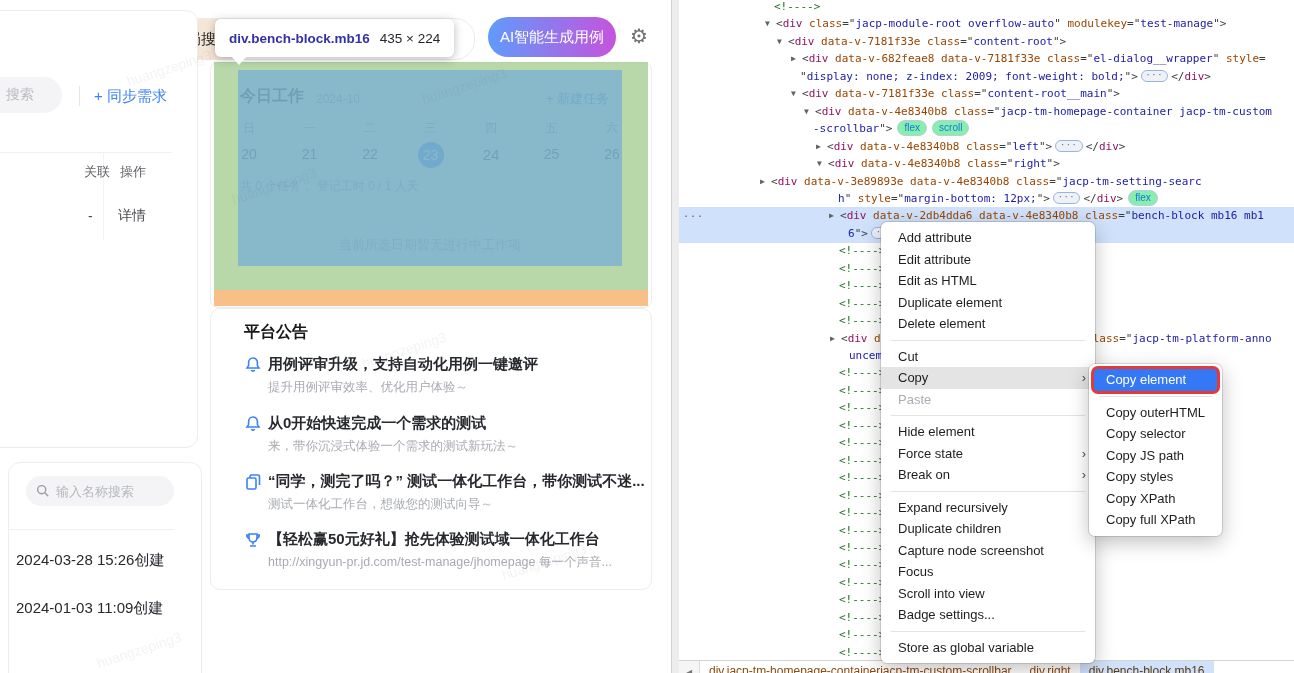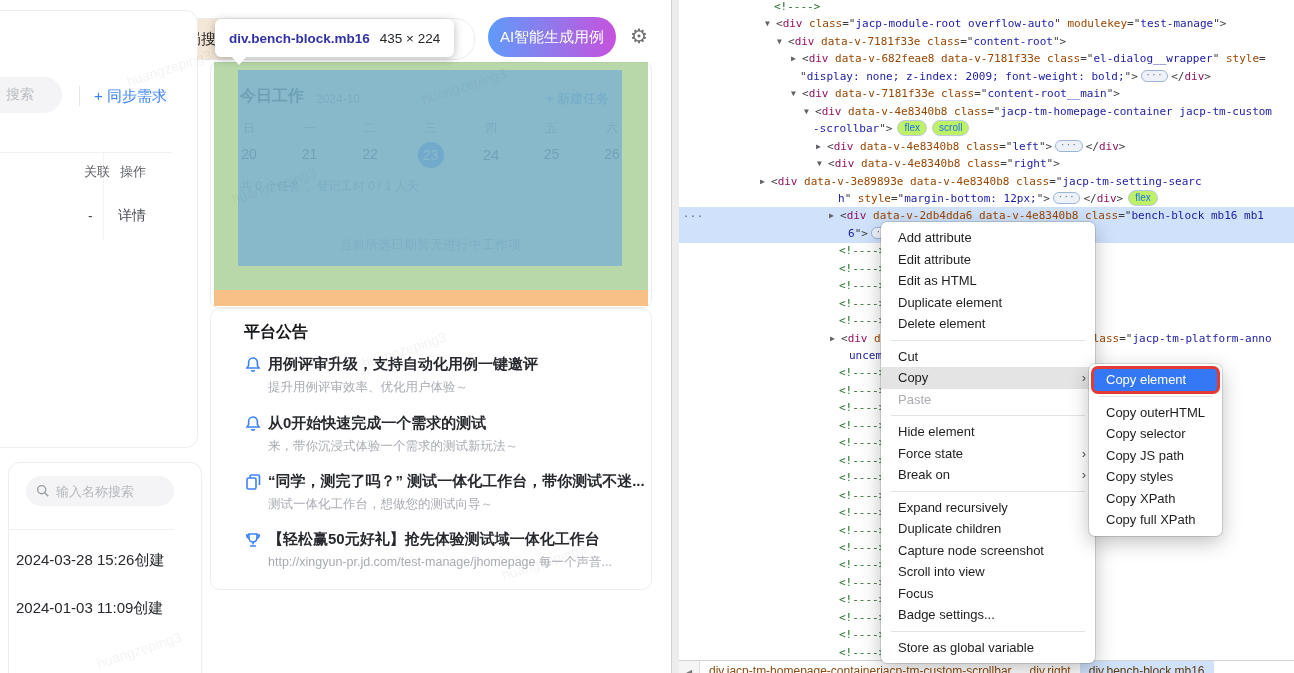--- a/index.html
+++ b/index.html
@@ -66,21 +66,21 @@
   #dtpane{position:absolute;left:679px;top:0;width:615px;height:673px;background:#fff;z-index:11;}
   .code-line{position:absolute;left:0;right:0;height:18px;line-height:17.4px;white-space:pre;
              font-family:"DejaVu Sans Mono",monospace;font-size:11px;}
   .code-line.sel{background:var(--sel-blue);}
   .pn{color:#3c3c3c}.tg{color:#90135f}.at{color:#994500}.vl{color:#1a1aa6}.cm{color:#236e25}
   .ar{color:#5f6368;font-size:8px;display:inline-block;width:11px;vertical-align:1px;}
   .dots{display:inline-block;margin:0 3px;padding:0 4px;border:1px solid #9bb4d8;border-radius:7px;
         background:#eef2f8;color:#4d6a94;font-size:8px;line-height:10px;letter-spacing:1px;vertical-align:2px;}
   .bd{display:inline-block;margin-left:5px;padding:0 6px;border:1px solid #bccbe2;border-radius:8px;
       color:#1a73e8;font-family:"Liberation Sans",sans-serif;font-size:10px;line-height:14px;
-      vertical-align:1px;background:#bef264;}
+      vertical-align:1px;background:#86efac;}
   .gutter{position:absolute;left:4px;top:1px;color:#5f6368;font-size:10px;letter-spacing:1px;}
 
   
   #crumbbar{position:absolute;left:679px;top:660px;width:615px;height:28px;background:#fff;
             border-top:1px solid #d4d4d4;z-index:12;display:flex;align-items:flex-start;}
   .crumb-nav{width:20px;height:24px;border-right:1px solid #ddd;background:#f5f5f5;color:#777;
              font-size:8px;text-align:center;line-height:24px;}
   .crumb{font-size:12px;color:#8c4a10;padding:3px 9px;white-space:nowrap;}
   .crumb.on{background:var(--sel-blue);color:#5d3a0e;}
 
@@ -278,22 +278,22 @@
       <div class="mi hover">Copy<span class="sub">›</span></div>
       <div class="mi dis">Paste</div>
       <div class="msep"></div>
       <div class="mi">Hide element</div>
       <div class="mi">Force state<span class="sub">›</span></div>
       <div class="mi">Break on<span class="sub">›</span></div>
       <div class="msep"></div>
       <div class="mi">Expand recursively</div>
       <div class="mi">Duplicate children</div>
       <div class="mi">Capture node screenshot</div>
+      <div class="mi">Focus</div>
       <div class="mi">Scroll into view</div>
-      <div class="mi">Focus</div>
       <div class="mi">Badge settings...</div>
       <div class="msep"></div>
       <div class="mi">Store as global variable</div>
     </div>
   <div id="copysub" class="menu" style="left: 1089px; top: 364px; width: 133px;">
       <div class="mi copysel">Copy element</div>
       <div class="msep"></div>
       <div class="mi">Copy outerHTML</div>
       <div class="mi">Copy selector</div>
       <div class="mi">Copy JS path</div>

